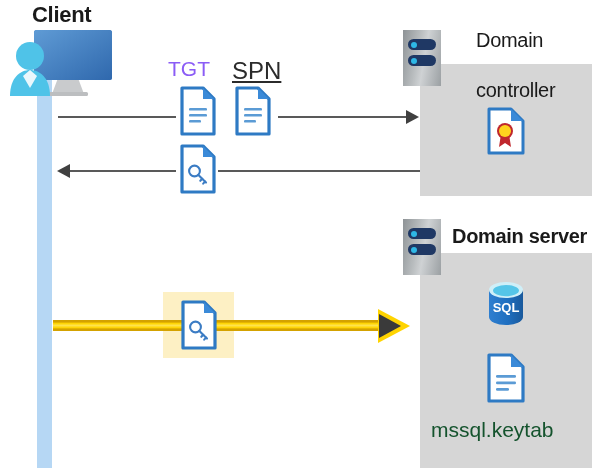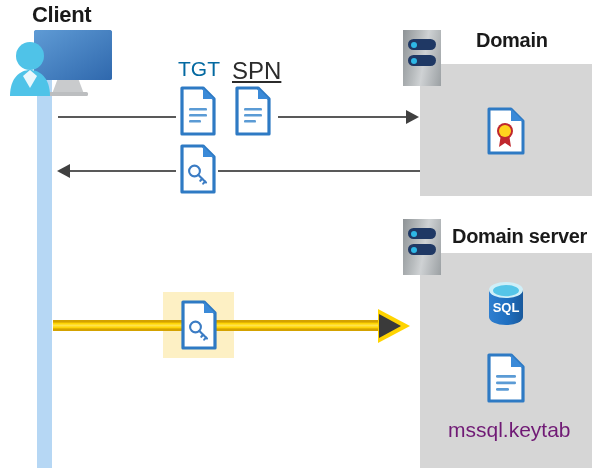--- a/index.html
+++ b/index.html
@@ -10,25 +10,25 @@
     overflow:hidden;
     position:relative;
   }
   #stage{position:absolute;left:0;top:0;width:600px;height:468px;}
 
   
   .lbl{position:absolute;color:#1a1a1a;white-space:pre;}
   .lbl-bold{font-weight:bold;}
 
   #client-label{left:32px;top:2px;font-size:22px;font-weight:bold;letter-spacing:-0.3px;}
-  #dc-label{left:455px;top:3px;font-size:20px;font-weight:bold;line-height:25px;letter-spacing:-0.3px;}
+  #dc-label{left:455px;top:3px;font-size:20px;font-weight:normal;line-height:25px;letter-spacing:-0.3px;}
   #linux-label{left:452px;top:225px;font-size:20px;font-weight:bold;letter-spacing:-0.3px;}
-  #tgt-label{left:178px;top:57px;font-size:21px;color:#0369a1;}
+  #tgt-label{left:168px;top:57px;font-size:21px;color:#8b5cf6;}
   #spn-label{left:232px;top:57px;font-size:24px;color:#2b2b2b;text-decoration:underline;}
-  #keytab-label{left:448px;top:418px;font-size:21px;color:#701a75;}
+  #keytab-label{left:431px;top:418px;font-size:21px;color:#14532d;}
 
   
   #lifeline{position:absolute;left:37px;top:66px;width:15px;height:402px;background:#b6d7f4;}
 
   
   .panel{position:absolute;background:#d6d6d6;}
   #dc-panel{left:420px;top:64px;width:172px;height:132px;}
   #linux-panel{left:420px;top:253px;width:172px;height:215px;}
 
   
@@ -122,20 +122,21 @@
   <div class="server" id="dc-server">
     <span class="pill p1">
         <i></i>
       </span>
     <span class="pill p2">
         <i></i>
       </span>
   </div>
   <div class="lbl lbl-bold" id="dc-label">
     <span>Domain</span><br>
+    <span>controller</span>
   </div>
 
   <div class="server" id="linux-server">
     <span class="pill p1">
         <i></i>
       </span>
     <span class="pill p2">
         <i></i>
       </span>
   </div>

